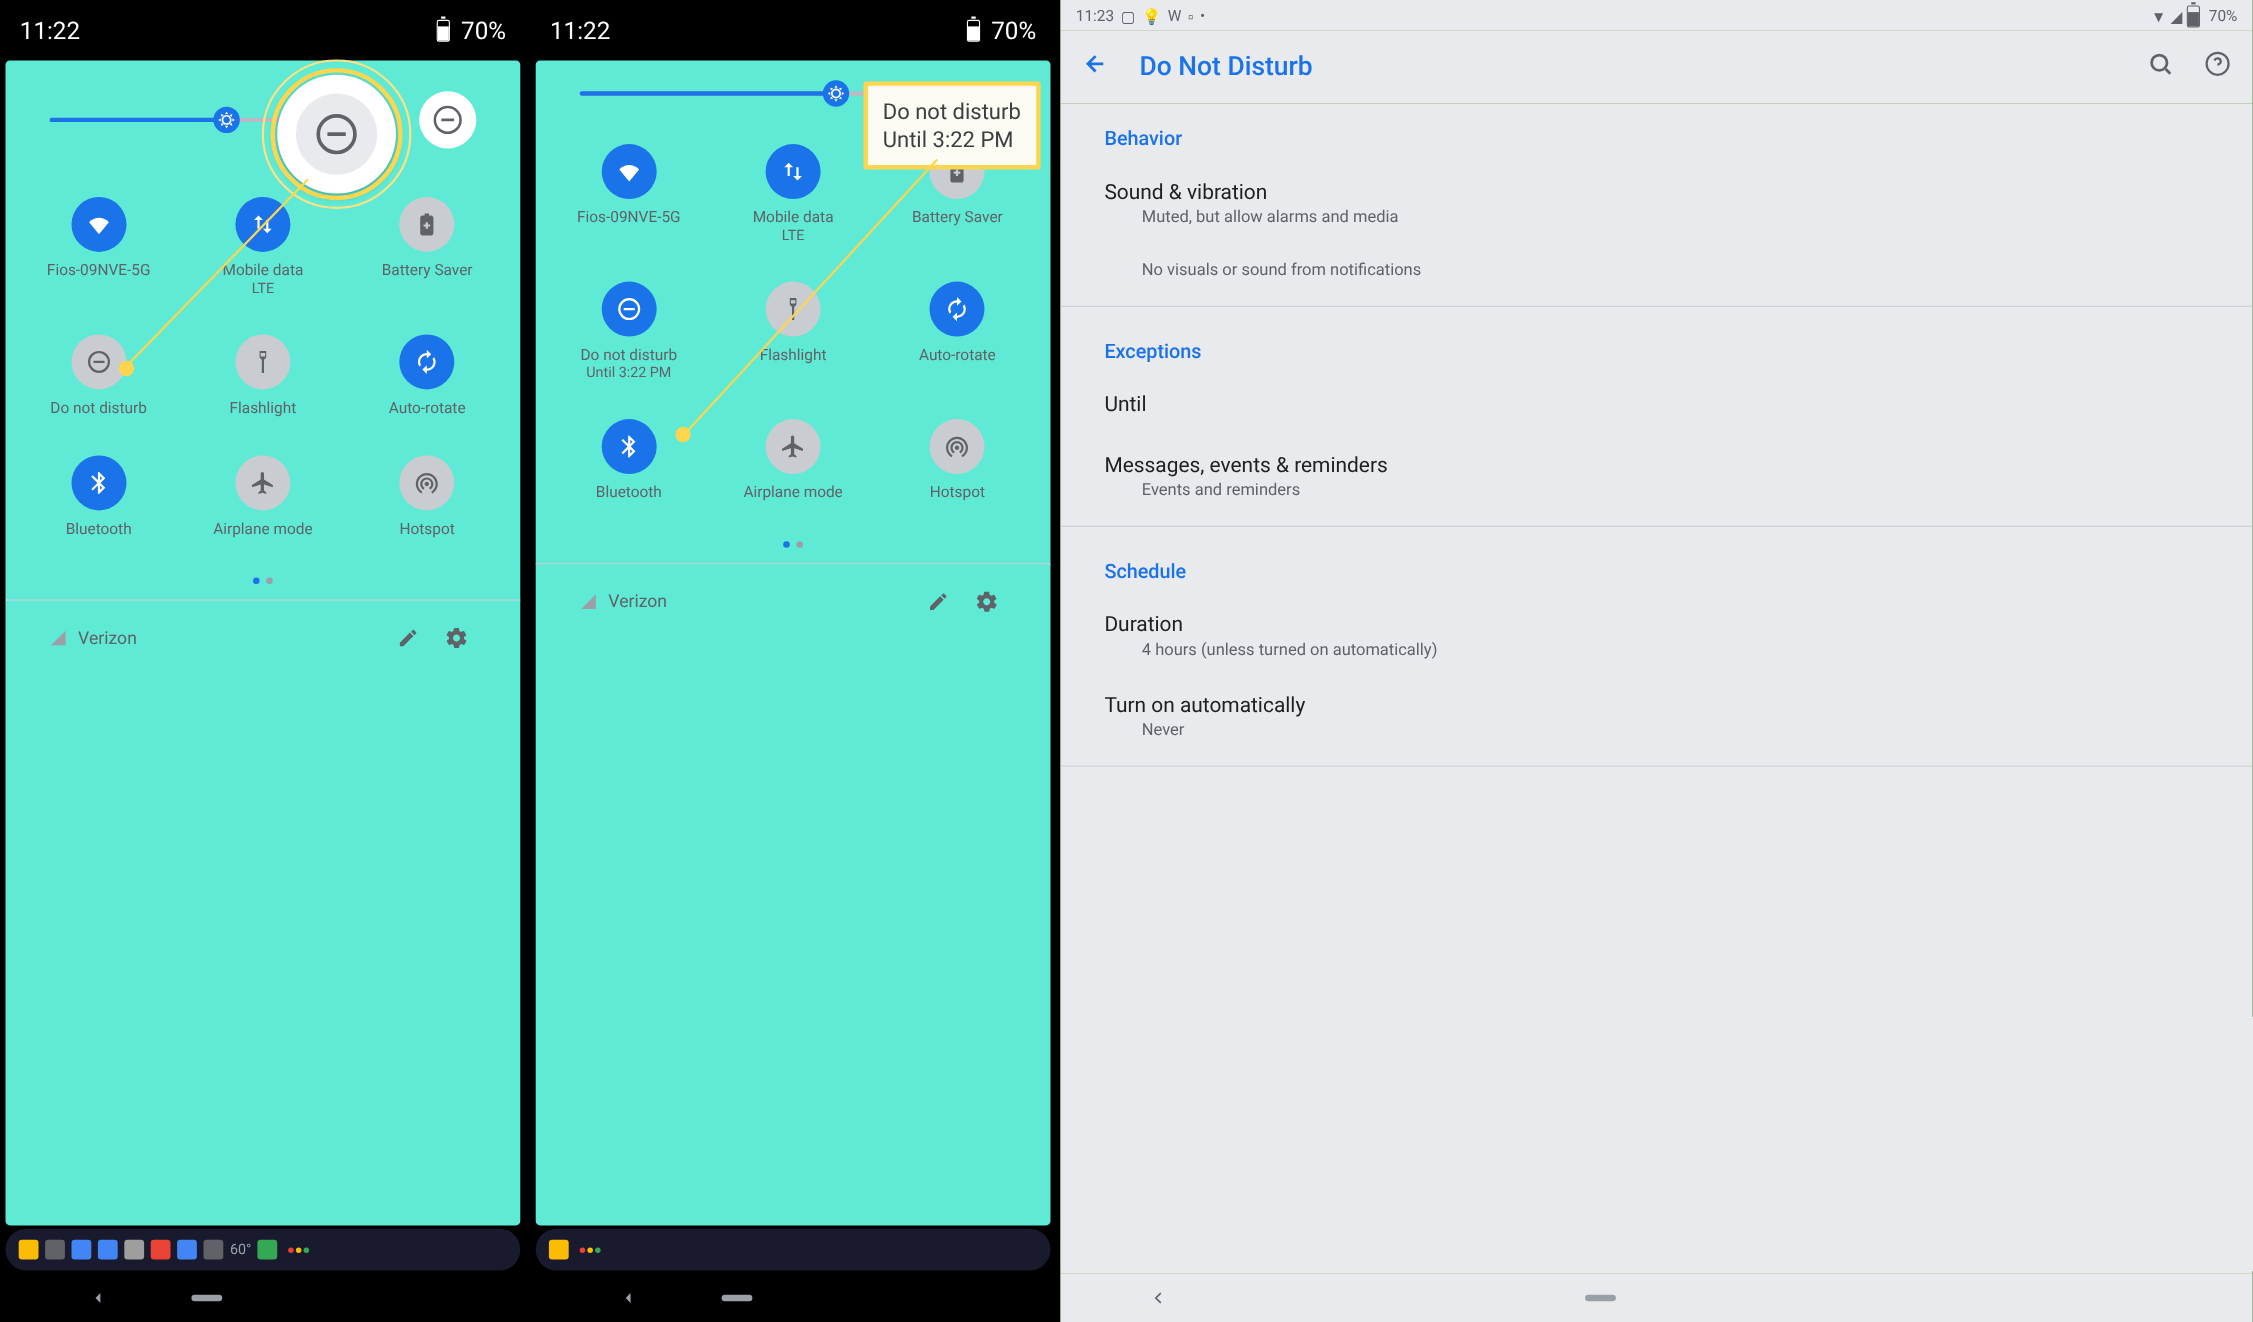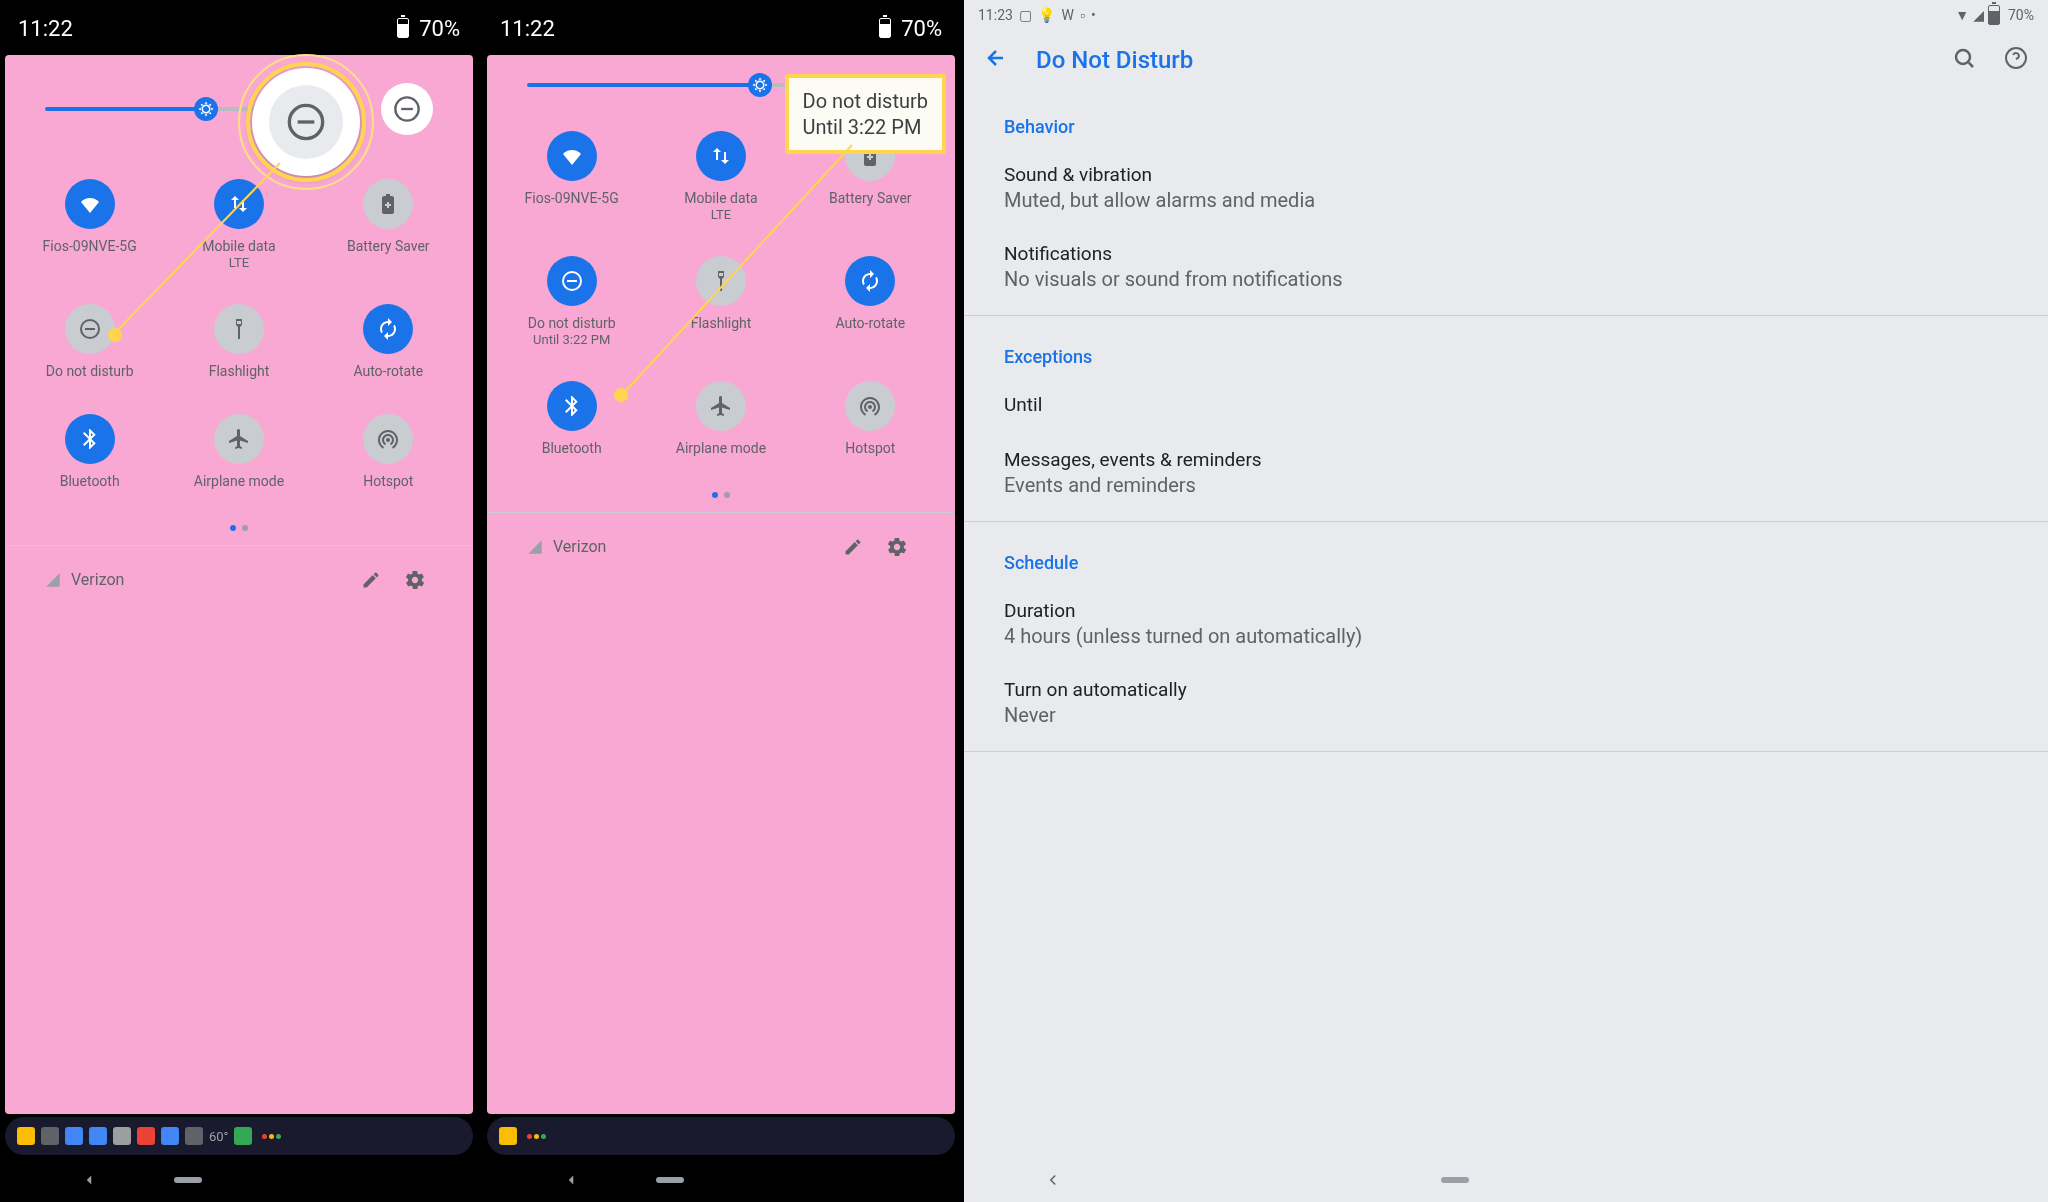--- a/index.html
+++ b/index.html
@@ -9,21 +9,21 @@
 .screen-3 { width: 480px; background: #4d7c0f; position: relative; justify-content: flex-end; }
 .divider { width: 4px; background: #000; }
 .statusbar { display: flex; justify-content: space-between; align-items: center; padding: 14px 18px 10px; color: #fff; font-size: 22px; font-weight: 400; height: 52px; }
 .statusbar .right { display: flex; align-items: center; gap: 6px; }
 .statusbar-3 { color: #5f6368; background: #e8eaed; padding: 6px 14px 4px; height: 28px; }
 .statusbar-3 .left { display: flex; align-items: center; gap: 6px; font-size: 14px; }
 .statusbar-3 .right { display: flex; align-items: center; gap: 4px; font-size: 14px; }
 .battery-icon { display: inline-block; width: 12px; height: 20px; border: 1.5px solid currentColor; border-radius: 2px; position: relative; margin-right: 4px; }
 .battery-icon::before { content: ''; position: absolute; top: -4px; left: 3px; width: 4px; height: 2px; background: currentColor; }
 .battery-icon::after { content: ''; position: absolute; bottom: 0; left: 0; width: 100%; height: 70%; background: currentColor; }
-.qs-panel { margin: 3px 5px 0; background: #f9a8d4; border-radius: 4px; flex: 1; display: flex; flex-direction: column; position: relative; }
+.qs-panel { margin: 3px 5px 0; background: #5eead4; border-radius: 4px; flex: 1; display: flex; flex-direction: column; position: relative; }
 .brightness { display: flex; align-items: center; padding: 28px 40px 20px; gap: 12px; }
 .brightness-track { flex: 1; height: 4px; background: #b8bcc2; border-radius: 2px; position: relative; }
 .brightness-fill { position: absolute; left: 0; top: 0; height: 100%; width: 53%; background: #1a73e8; border-radius: 2px; }
 .brightness-thumb { position: absolute; left: 53%; top: 50%; transform: translate(-50%, -50%); width: 24px; height: 24px; background: #1a73e8; border-radius: 50%; display: flex; align-items: center; justify-content: center; }
 .brightness-thumb svg { width: 18px; height: 18px; }
 .dnd-btn { width: 52px; height: 52px; background: #fff; border-radius: 50%; display: flex; align-items: center; justify-content: center; margin-left: 20px; }
 .dnd-btn svg { width: 28px; height: 28px; }
 .tiles { display: grid; grid-template-columns: repeat(3, 1fr); gap: 0; padding: 10px 10px 0; }
 .tile { display: flex; flex-direction: column; align-items: center; padding: 14px 6px 20px; }
 .tile-icon { width: 50px; height: 50px; border-radius: 50%; display: flex; align-items: center; justify-content: center; margin-bottom: 8px; }
@@ -47,21 +47,21 @@
 .highlight-box { position: absolute; border: 4px solid #ffd54f; background: #fdfcf4; padding: 10px 14px; font-size: 20px; color: #3c4043; line-height: 1.3; pointer-events: none; border-radius: 2px; }
 .highlight-line { position: absolute; pointer-events: none; }
 .dnd-dot { position: absolute; width: 14px; height: 14px; background: #ffd54f; border-radius: 50%; pointer-events: none; }
 .settings-appbar { display: flex; align-items: center; padding: 18px 20px 20px; gap: 28px; background: #e8eaed; }
 .settings-title { font-size: 24px; color: #1a73e8; flex: 1; font-weight: 500; }
 .appbar-btn { color: #5f6368; }
 .settings-list { background: #e8eaed; flex: 1; overflow: hidden; }
 .section-header { font-size: 18px; color: #1a73e8; font-weight: 500; padding: 22px 40px 12px; }
 .setting-item { padding: 14px 40px 16px; }
 .setting-title { font-size: 19px; color: #202124; margin-bottom: 2px; }
-.setting-sub { font-size: 20px; color: #5f6368; }
+.setting-sub { font-size: 15px; color: #5f6368; margin-left: 34px; }
 .section-div { height: 1px; background: #cccfd3; margin: 8px 0; }
 .big-zoom { position: absolute; width: 108px; height: 108px; border-radius: 50%; background: #fff; box-shadow: 0 2px 8px rgba(0,0,0,.3); display: flex; align-items: center; justify-content: center; }
 .big-zoom::before { content: ''; position: absolute; inset: -6px; border-radius: 50%; border: 4px solid #ffd54f; }
 .big-zoom::after { content: ''; position: absolute; inset: -14px; border-radius: 50%; border: 2px solid #ffe082; }
 .big-zoom-inner { width: 74px; height: 74px; border-radius: 50%; background: #e8eaed; display: flex; align-items: center; justify-content: center; }
 .navbar-3 { background: #e8eaed; height: 44px; display: flex; align-items: center; justify-content: space-between; padding: 0 80px; }
 .navbar-3 .nav-pill { background: #9aa0a6; }
 </style>
 </head>
 <body>
@@ -423,21 +423,20 @@
         </svg></div>
   </div>
 
   <div class="settings-list">
     <div class="section-header">Behavior</div>
     <div class="setting-item">
       <div class="setting-title">Sound &amp; vibration</div>
       <div class="setting-sub">Muted, but allow alarms and media</div>
     </div>
     <div class="setting-item">
-      <div class="setting-title">Notifications</div>
       <div class="setting-sub">No visuals or sound from notifications</div>
     </div>
     <div class="section-div"></div>
     <div class="section-header">Exceptions</div>
     <div class="setting-item">
       <div class="setting-title">Until</div>
     </div>
     <div class="setting-item">
       <div class="setting-title">Messages, events &amp; reminders</div>
       <div class="setting-sub">Events and reminders</div>

